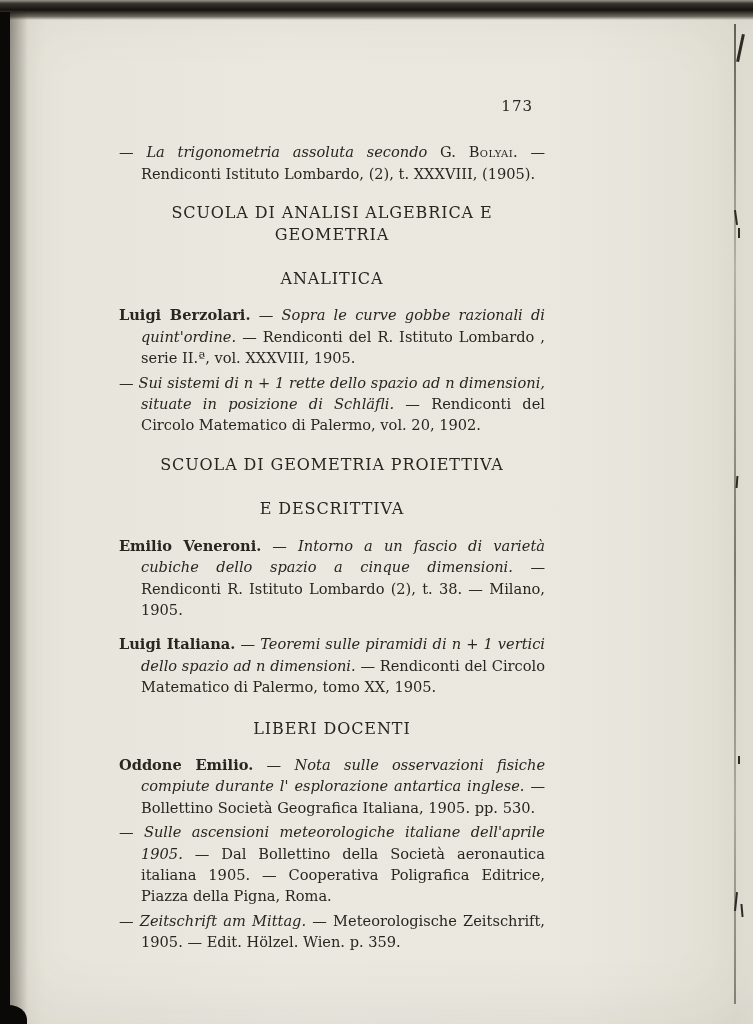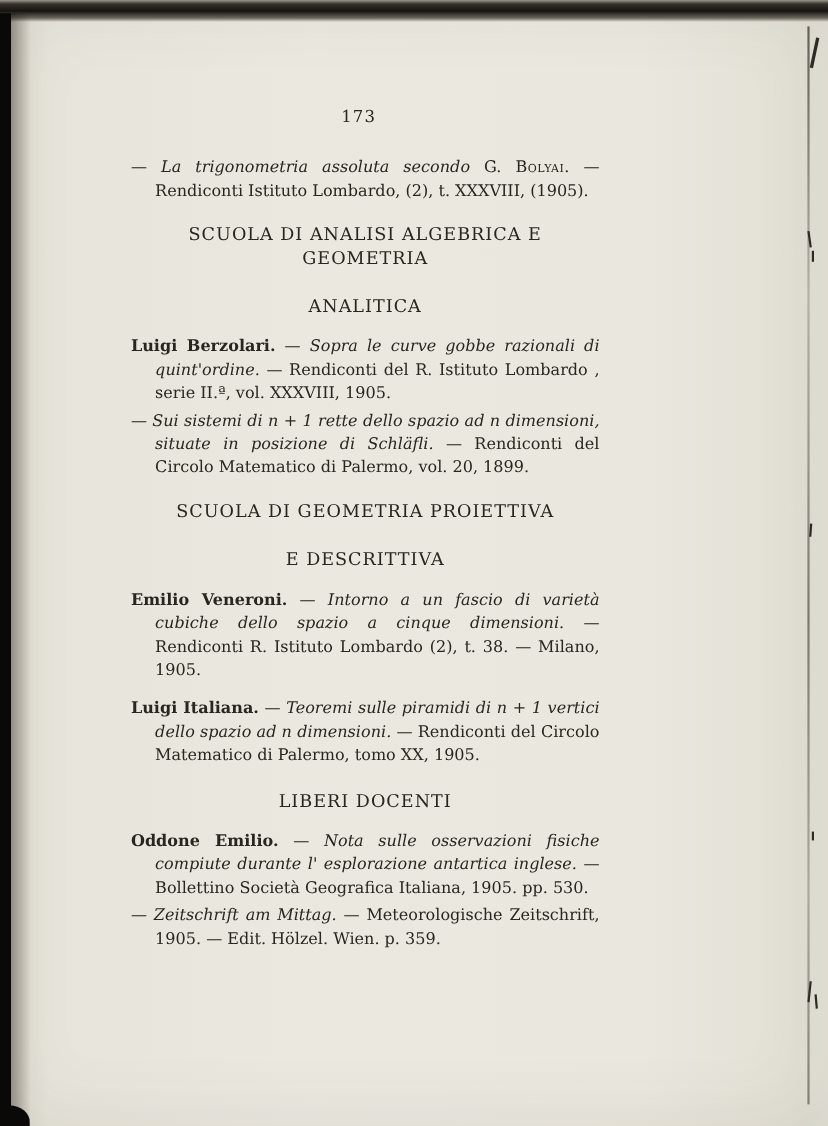--- a/index.html
+++ b/index.html
@@ -52,21 +52,21 @@
     position: absolute; left: -5px; bottom: -7px; width: 32px; height: 26px;
     background: #0a0908; border-radius: 45% 60% 30% 50%;
   }
 
   
   .text-block {
     position: absolute; left: 119px; top: 96px; width: 426px;
     font-size: 14.6px; line-height: 21.4px; text-align: justify;
   }
   .page-number {
-    text-align: center; padding-right: 12px; margin: 0 0 24px 0;
+    text-align: right; padding-right: 12px; margin: 0 0 24px 0;
     font-size: 15px; letter-spacing: 1px;
   }
   p { margin: 0; }
   .hang { padding-left: 22px; text-indent: -22px; }
   .it { font-style: italic; }
   .bf { font-weight: bold; }
   .sc { font-variant: small-caps; letter-spacing: 0.4px; }
   .heading {
     text-align: center; text-indent: 0; padding-left: 0;
     letter-spacing: 0.9px; font-size: 16px;
@@ -103,36 +103,39 @@
       <span class="rm">— </span><span class="it">La trigonometria assoluta secondo </span><span class="rm">G. </span><span class="sc">Bolyai</span><span class="rm">. — Rendiconti Istituto Lombardo, (2), t. XXXVIII, (1905).</span>
     </p>
 
     <p class="heading h-top">SCUOLA DI ANALISI ALGEBRICA E GEOMETRIA</p>
     <p class="heading h-sub">ANALITICA</p>
 
     <p class="hang entry">
       <span class="bf">Luigi Berzolari.</span><span class="rm"> — </span><span class="it">Sopra le curve gobbe razionali di quint'ordine.</span><span class="rm"> — Rendiconti del R. Istituto Lombardo , serie II.ª, vol. XXXVIII, 1905.</span>
     </p>
     <p class="hang entry-follow">
-      <span class="rm">— </span><span class="it">Sui sistemi di n + 1 rette dello spazio ad n dimensioni, situate in posizione di Schläfli.</span><span class="rm"> — Rendiconti del Circolo Matematico di Palermo, vol. 20, 1899.</span>
+      <span class="rm">— </span><span class="it">Sui sistemi di n + 1 rette dello spazio ad n dimensioni, situate in posizione di Schläfli.</span><span class="rm"> — Rendiconti del Circolo Matematico di Palermo, vol. 20, 1902.</span>
     </p>
 
     <p class="heading h-top">SCUOLA DI GEOMETRIA PROIETTIVA</p>
     <p class="heading h-sub">E DESCRITTIVA</p>
 
     <p class="hang entry">
       <span class="bf">Emilio Veneroni.</span><span class="rm"> — </span><span class="it">Intorno a un fascio di varietà cubiche dello spazio a cinque dimensioni.</span><span class="rm"> — Rendiconti R. Istituto Lombardo (2), t. 38. — Milano, 1905.</span>
     </p>
     <p class="hang entry">
       <span class="bf">Luigi Italiana.</span><span class="rm"> — </span><span class="it">Teoremi sulle piramidi di n + 1 vertici dello spazio ad n dimensioni.</span><span class="rm"> — Rendiconti del Circolo Matematico di Palermo, tomo XX, 1905.</span>
     </p>
 
     <p class="heading h-solo">LIBERI DOCENTI</p>
 
     <p class="hang entry">
       <span class="bf">Oddone Emilio.</span><span class="rm"> — </span><span class="it">Nota sulle osservazioni fisiche compiute durante l' esplorazione antartica inglese.</span><span class="rm"> — Bollettino Società Geografica Italiana, 1905. pp. 530.</span>
     </p>
     <p class="hang entry-follow">
+      <span class="rm">— </span><span class="it">Sulle ascensioni meteorologiche italiane dell'aprile 1905.</span><span class="rm"> — Dal Bollettino della Società aeronautica italiana 1905. — Cooperativa Poligrafica Editrice, Piazza della Pigna, Roma.</span>
+    </p>
+    <p class="hang entry-follow">
       <span class="rm">— </span><span class="it">Zeitschrift am Mittag.</span><span class="rm"> — Meteorologische Zeitschrift, 1905. — Edit. Hölzel. Wien. p. 359.</span>
     </p>
 
   </div>
 </div>
 
 </body></html>

